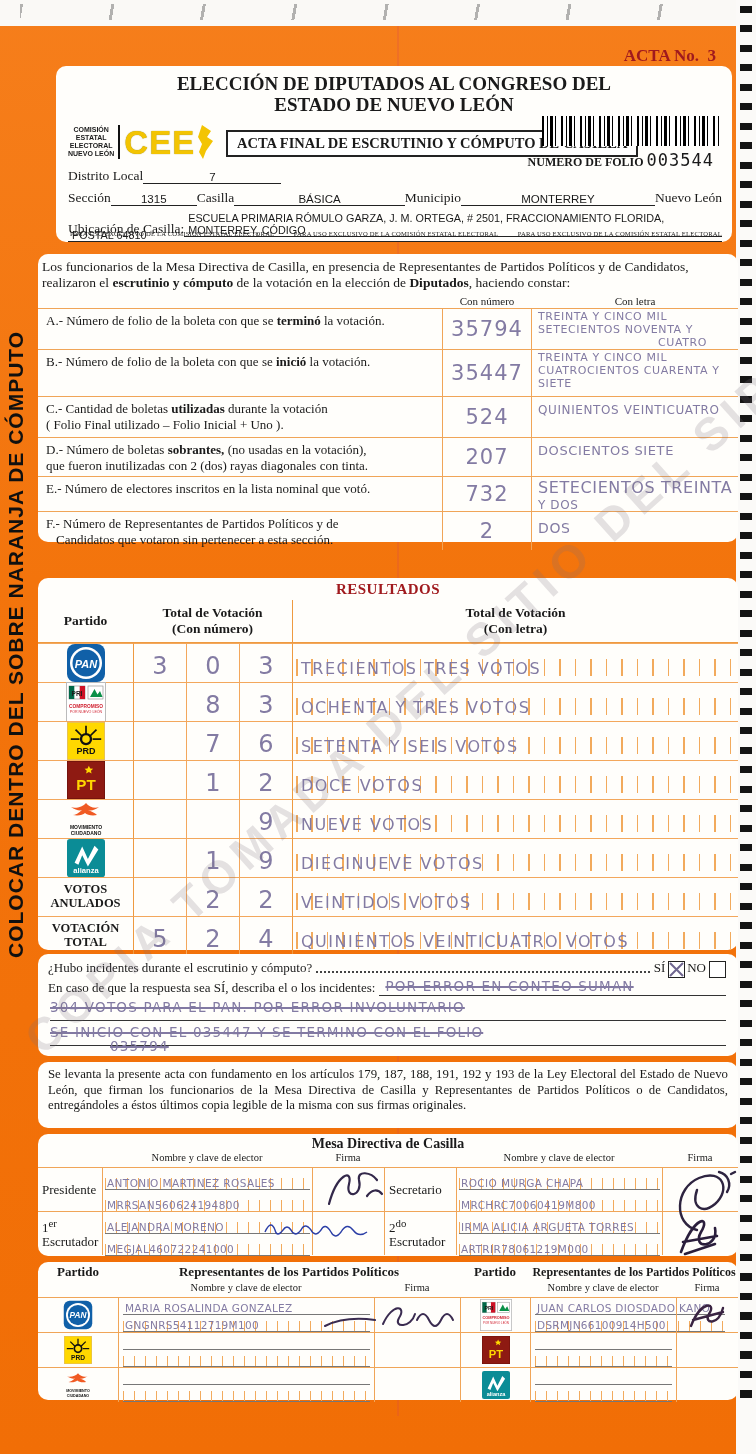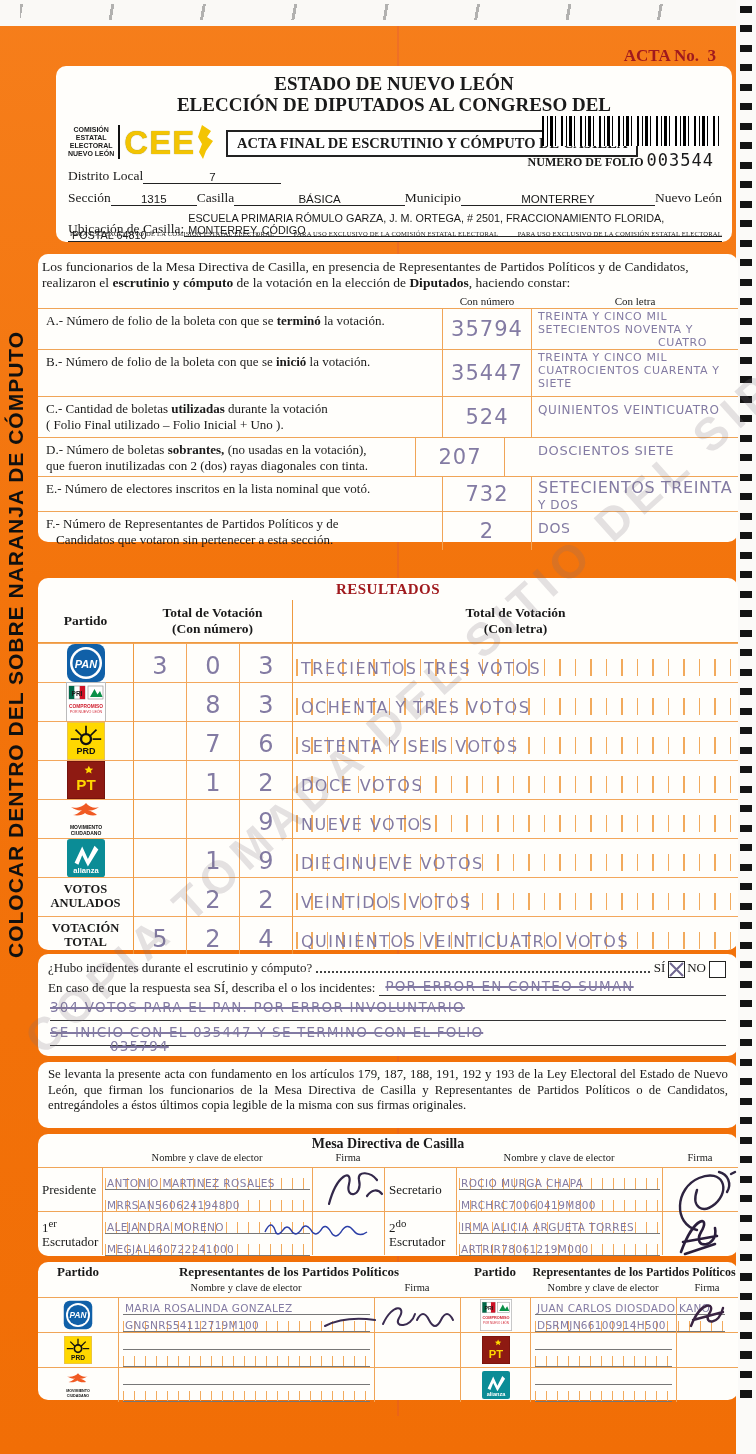--- a/index.html
+++ b/index.html
@@ -130,22 +130,22 @@
     </div>
   <div class="crease"></div>
 
   <div class="acta-no">
     <span>ACTA No.</span>&nbsp;
     <span>3</span>
   </div>
 
   <div class="box hb">
     <div class="hb-title">
+      <div>ELECCIÓN DE DIPUTADOS AL CONGRESO DEL</div>
       <div>ESTADO DE NUEVO LEÓN</div>
-      <div>ELECCIÓN DE DIPUTADOS AL CONGRESO DEL</div>
     </div>
     <div class="hb-mid">
       <div class="logo-block">
         <div class="org">
           <div>COMISIÓN</div>
           <div>ESTATAL</div>
           <div>ELECTORAL</div>
           <div>NUEVO LEÓN</div>
         </div>
         <div class="logo-bar"></div>
@@ -224,21 +224,21 @@
     </div>
     <div class="scr-row" style="height:40px;">
       <div class="scr-label"><span>C.- Cantidad de boletas </span><b>utilizadas</b><span> durante la votación</span><br><span>( Folio Final utilizado – Folio Inicial + Uno ).</span></div>
       <div class="scr-num">
           <span class="hw">524</span>
         </div>
       <div class="scr-letra">
           <span class="hw" style="font-size:12px;margin-top:4px;">QUINIENTOS VEINTICUATRO</span>
         </div>
     </div>
-    <div class="scr-row" style="height:38px;gap:27px;">
+    <div class="scr-row" style="height:38px;">
       <div class="scr-label"><span>D.- Número de boletas </span><b>sobrantes,</b><span> (no usadas en la votación),</span><br><span>que fueron inutilizadas con 2 (dos) rayas diagonales con tinta.</span></div>
       <div class="scr-num">
           <span class="hw">207</span>
         </div>
       <div class="scr-letra">
           <span class="hw" style="font-size:13px;margin-top:3px;">DOSCIENTOS SIETE</span>
         </div>
     </div>
     <div class="scr-row" style="height:34px;">
       <div class="scr-label"><span>E.- Número de electores inscritos en la lista nominal que votó.</span></div>

